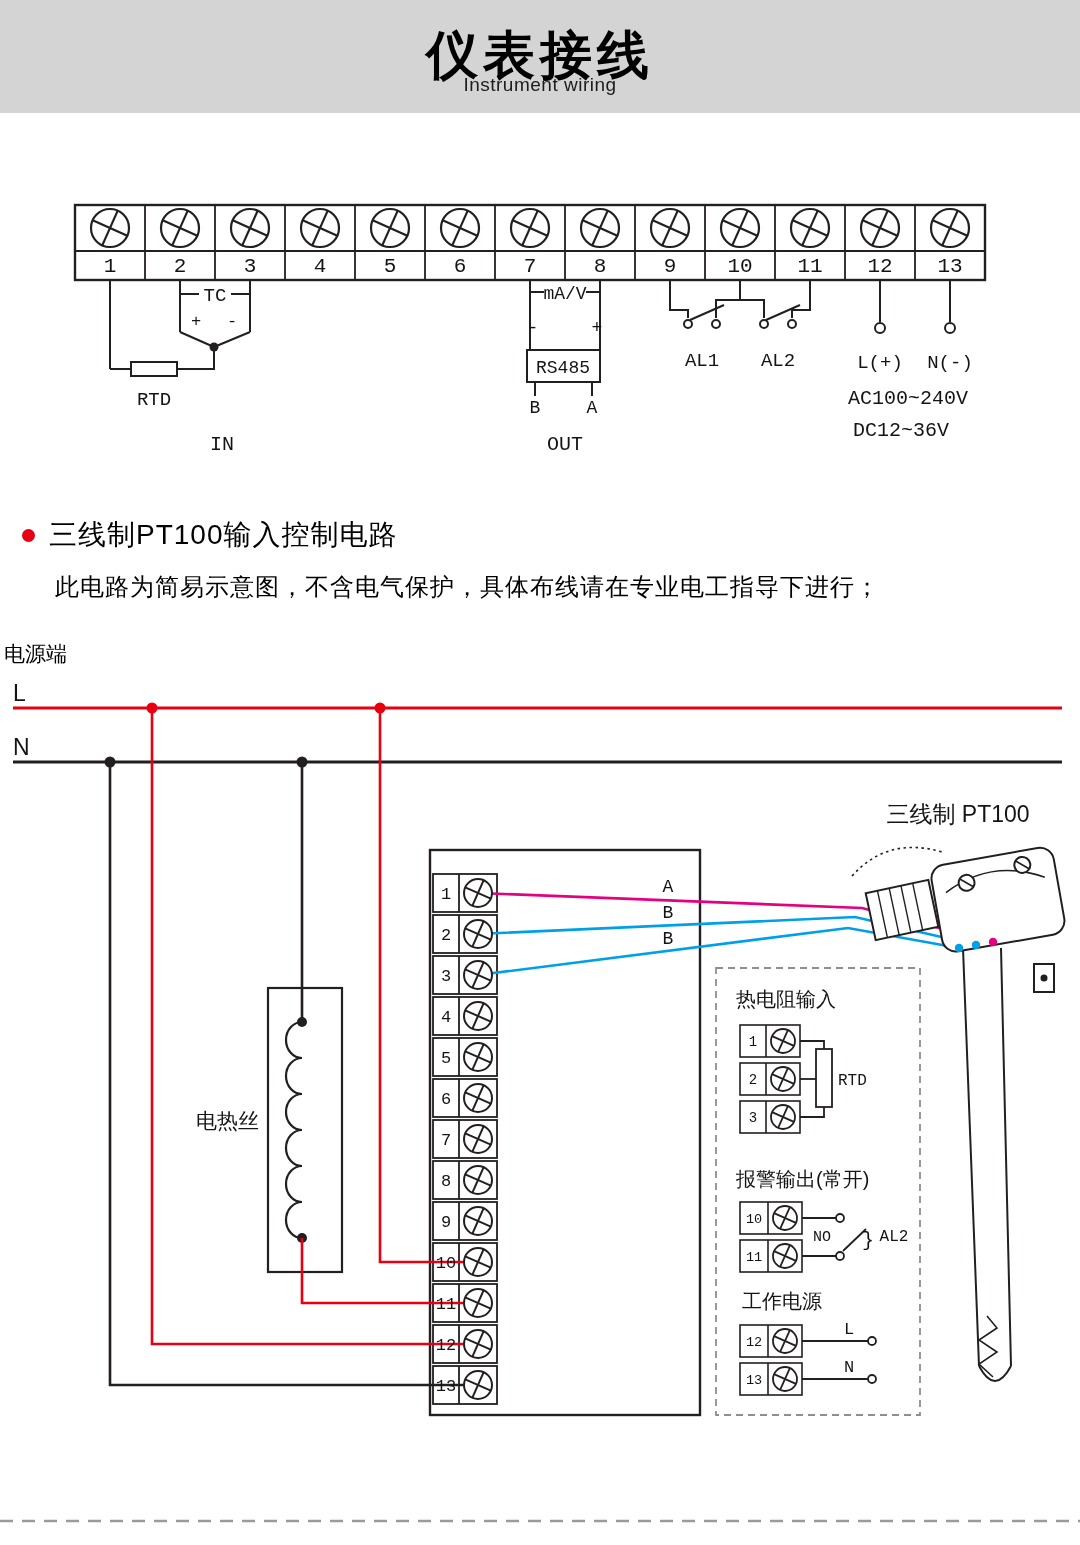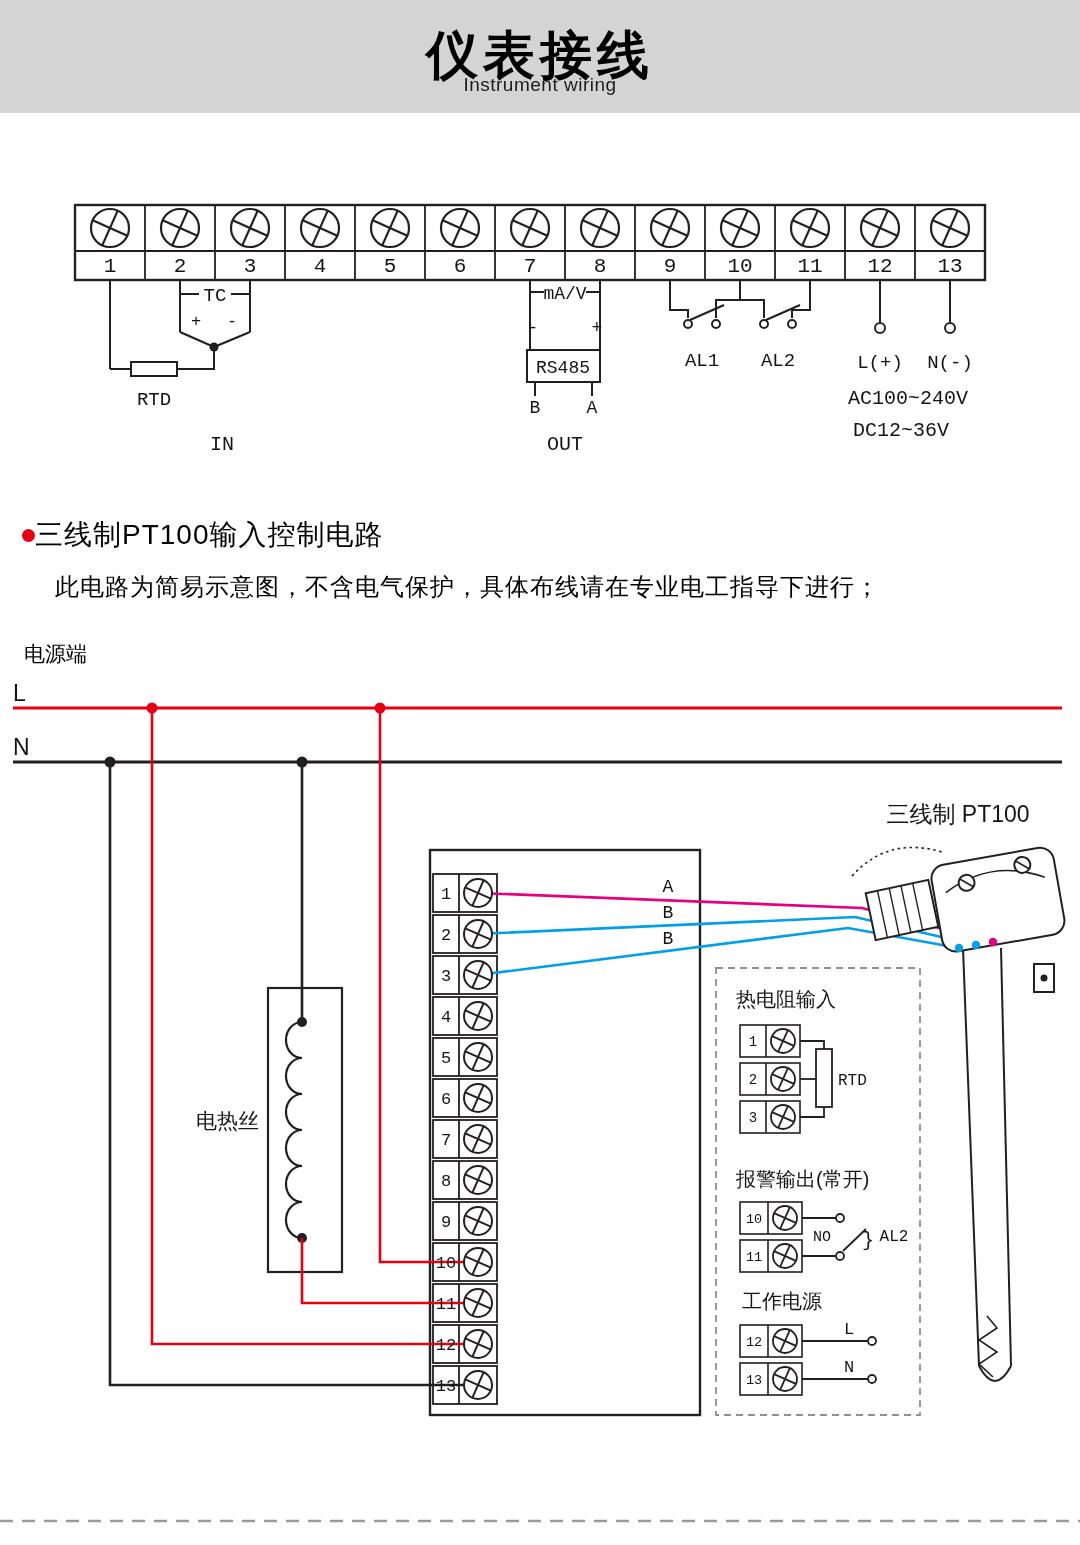--- a/index.html
+++ b/index.html
@@ -2,25 +2,25 @@
 <html><head>
 <meta charset="utf-8">
 <style>
   * { margin:0; padding:0; box-sizing:border-box; }
   html,body { background:#fff; }
   body { font-family:"Liberation Sans","DejaVu Sans",sans-serif; }
   .page { position:relative; width:1080px; height:1545px; background:#fff; overflow:hidden; margin:0 auto; }
   .hdr { position:absolute; left:0; top:0; width:1080px; height:113px; background:#d4d4d4; text-align:center; color:#000; }
   .hdr-title { padding-top:28px; font-size:52px; font-weight:700; letter-spacing:5px; line-height:1.05; }
   .hdr-sub { font-size:19px; letter-spacing:.5px; margin-top:-9px; color:#1c1c1c; }
-  .sec-row { position:absolute; left:22px; top:516px; display:flex; align-items:center; }
+  .sec-row { position:absolute; left:22px; top:516px; display:flex; align-items:center; gap:14px; }
   .bullet { width:13px; height:13px; border-radius:50%; background:#e60012; flex:0 0 auto; }
   .sec-title { font-size:28px; color:#000; font-weight:500; letter-spacing:1px; }
   .note { position:absolute; left:55px; top:571px; font-size:24px; font-weight:400; color:#000; letter-spacing:1px; }
-  .pwr { position:absolute; left:24px; top:640px; font-size:21px; font-weight:500; color:#000; }
+  .pwr { position:absolute; left:4px; top:640px; font-size:21px; font-weight:500; color:#000; }
   svg.diagram { position:absolute; left:0; top:0; }
   svg text { stroke:none; fill:#141414; }
   .mono { font-family:"Liberation Mono","DejaVu Sans Mono",monospace; }
   .cjk { font-family:"Liberation Sans","DejaVu Sans",sans-serif; font-weight:500; }
 </style>
 </head>
 <body>
 
 <div class="page">
 

